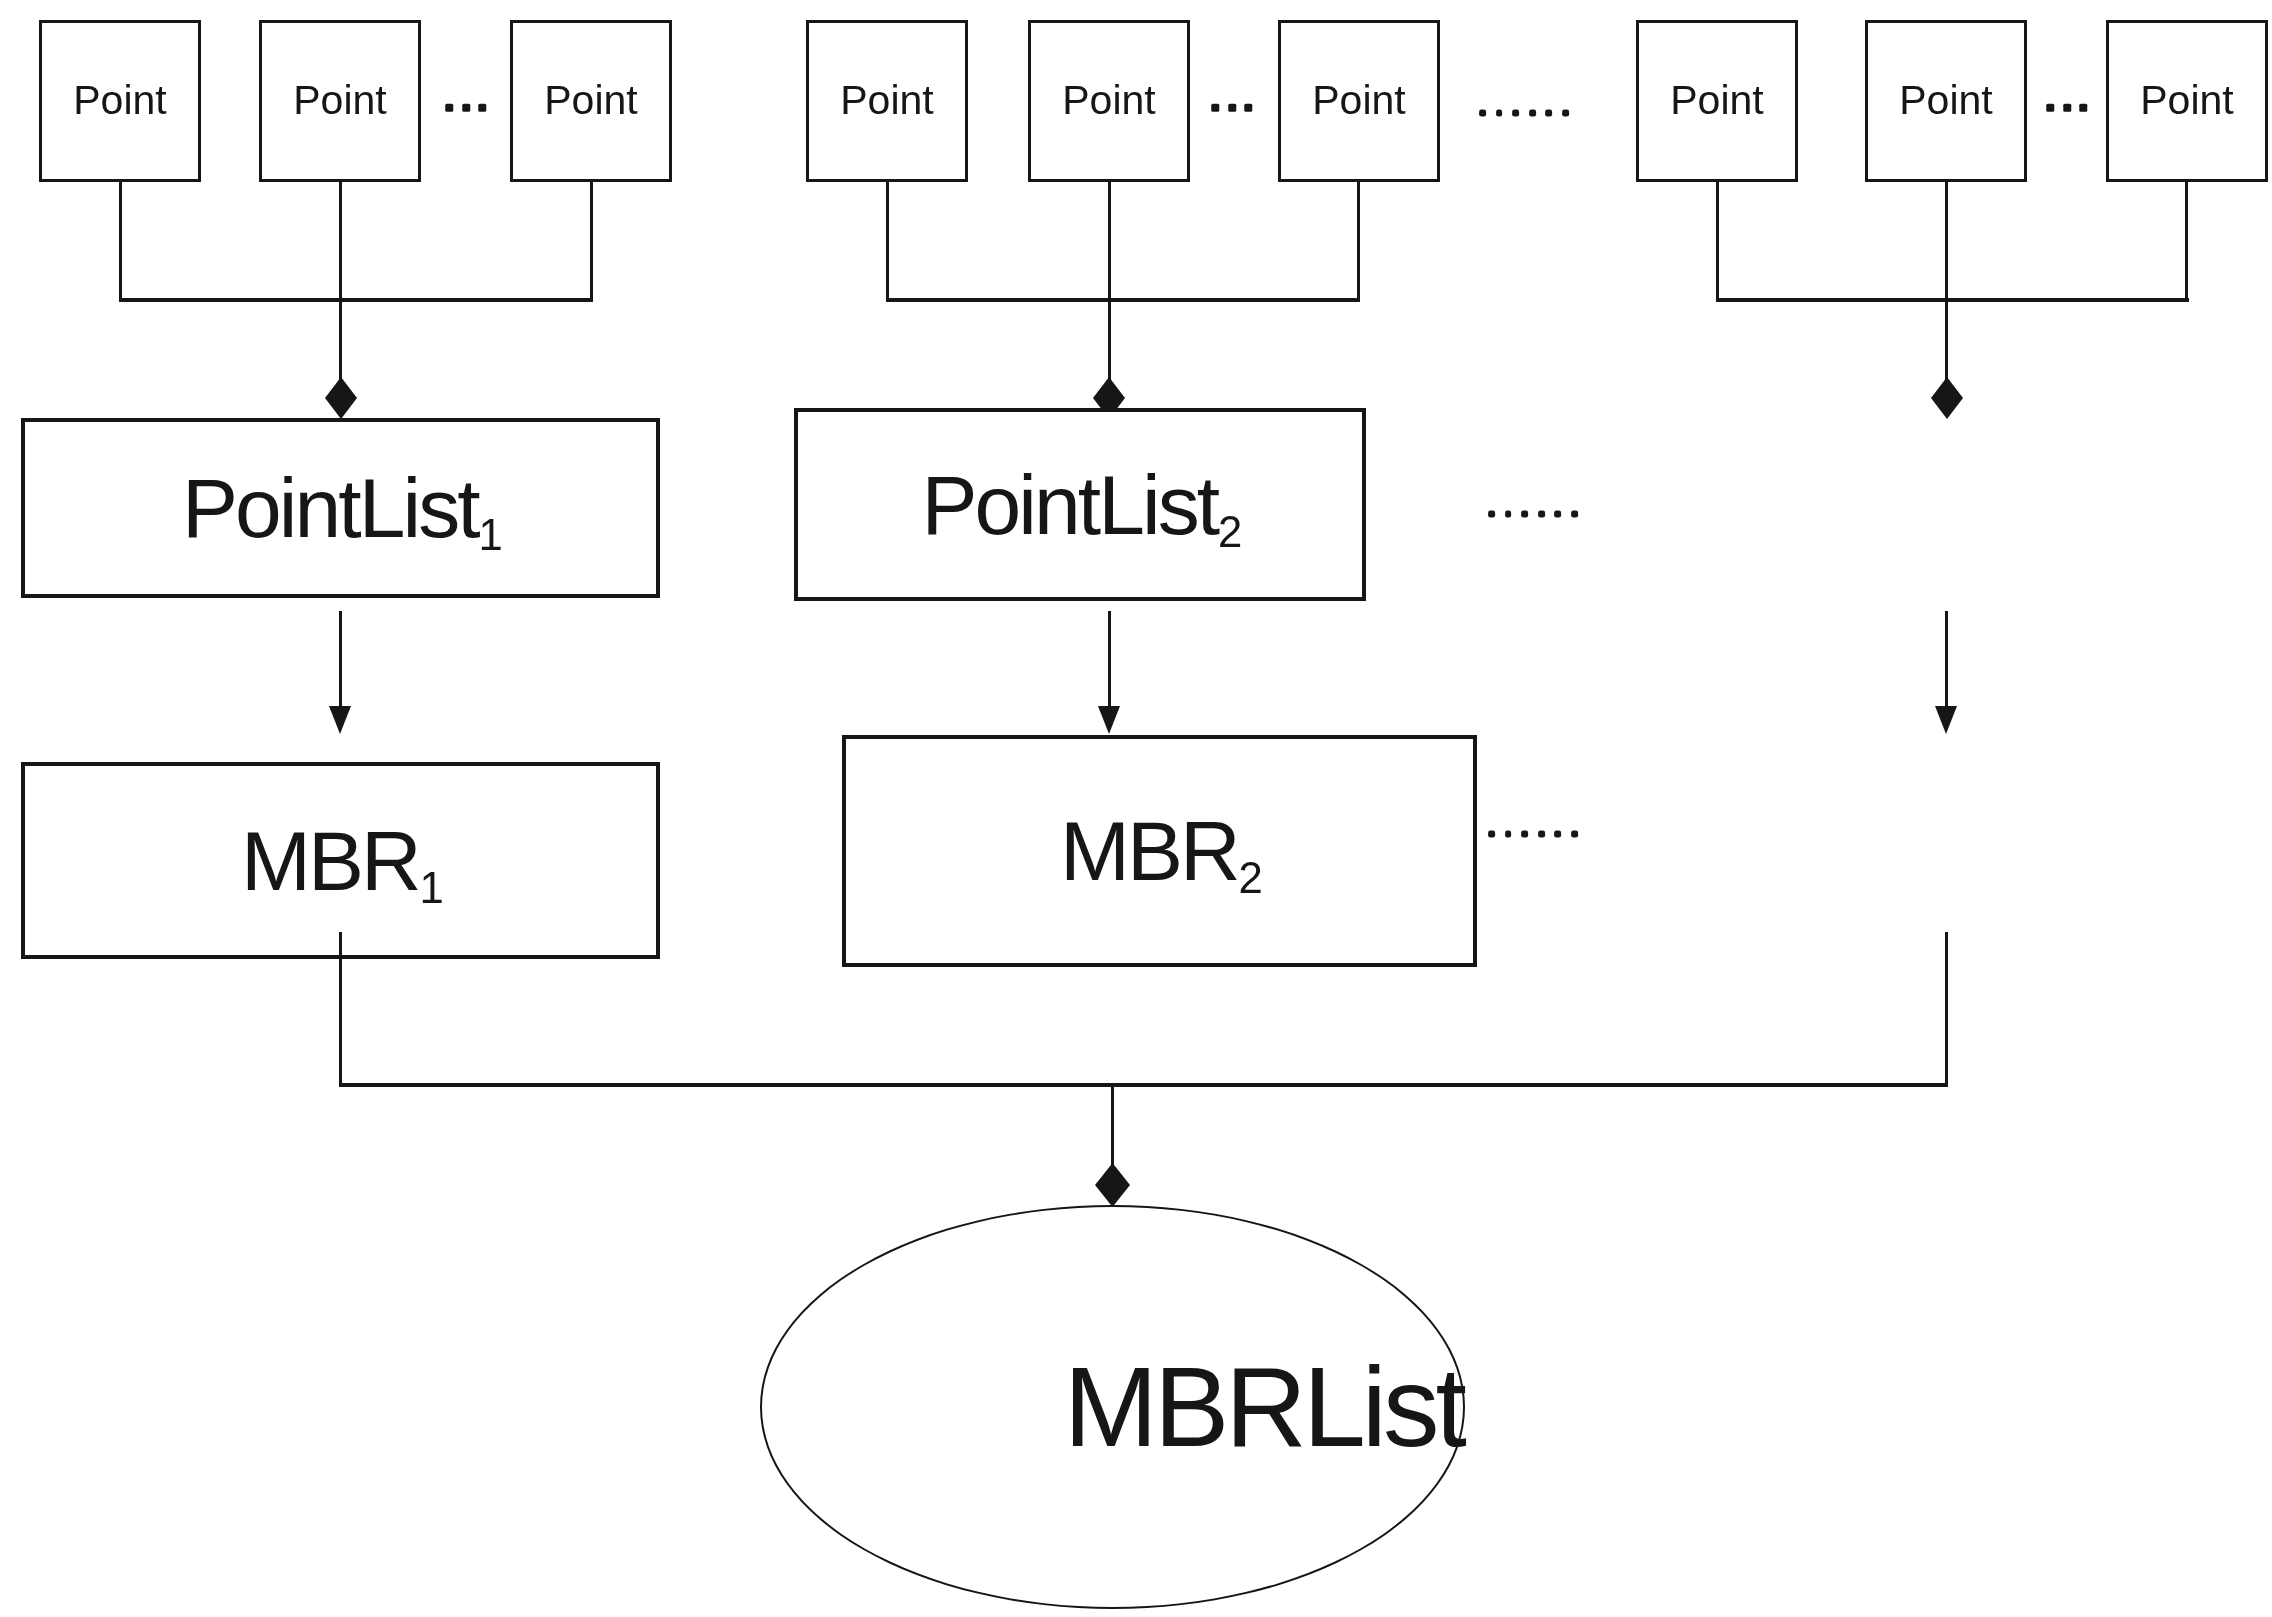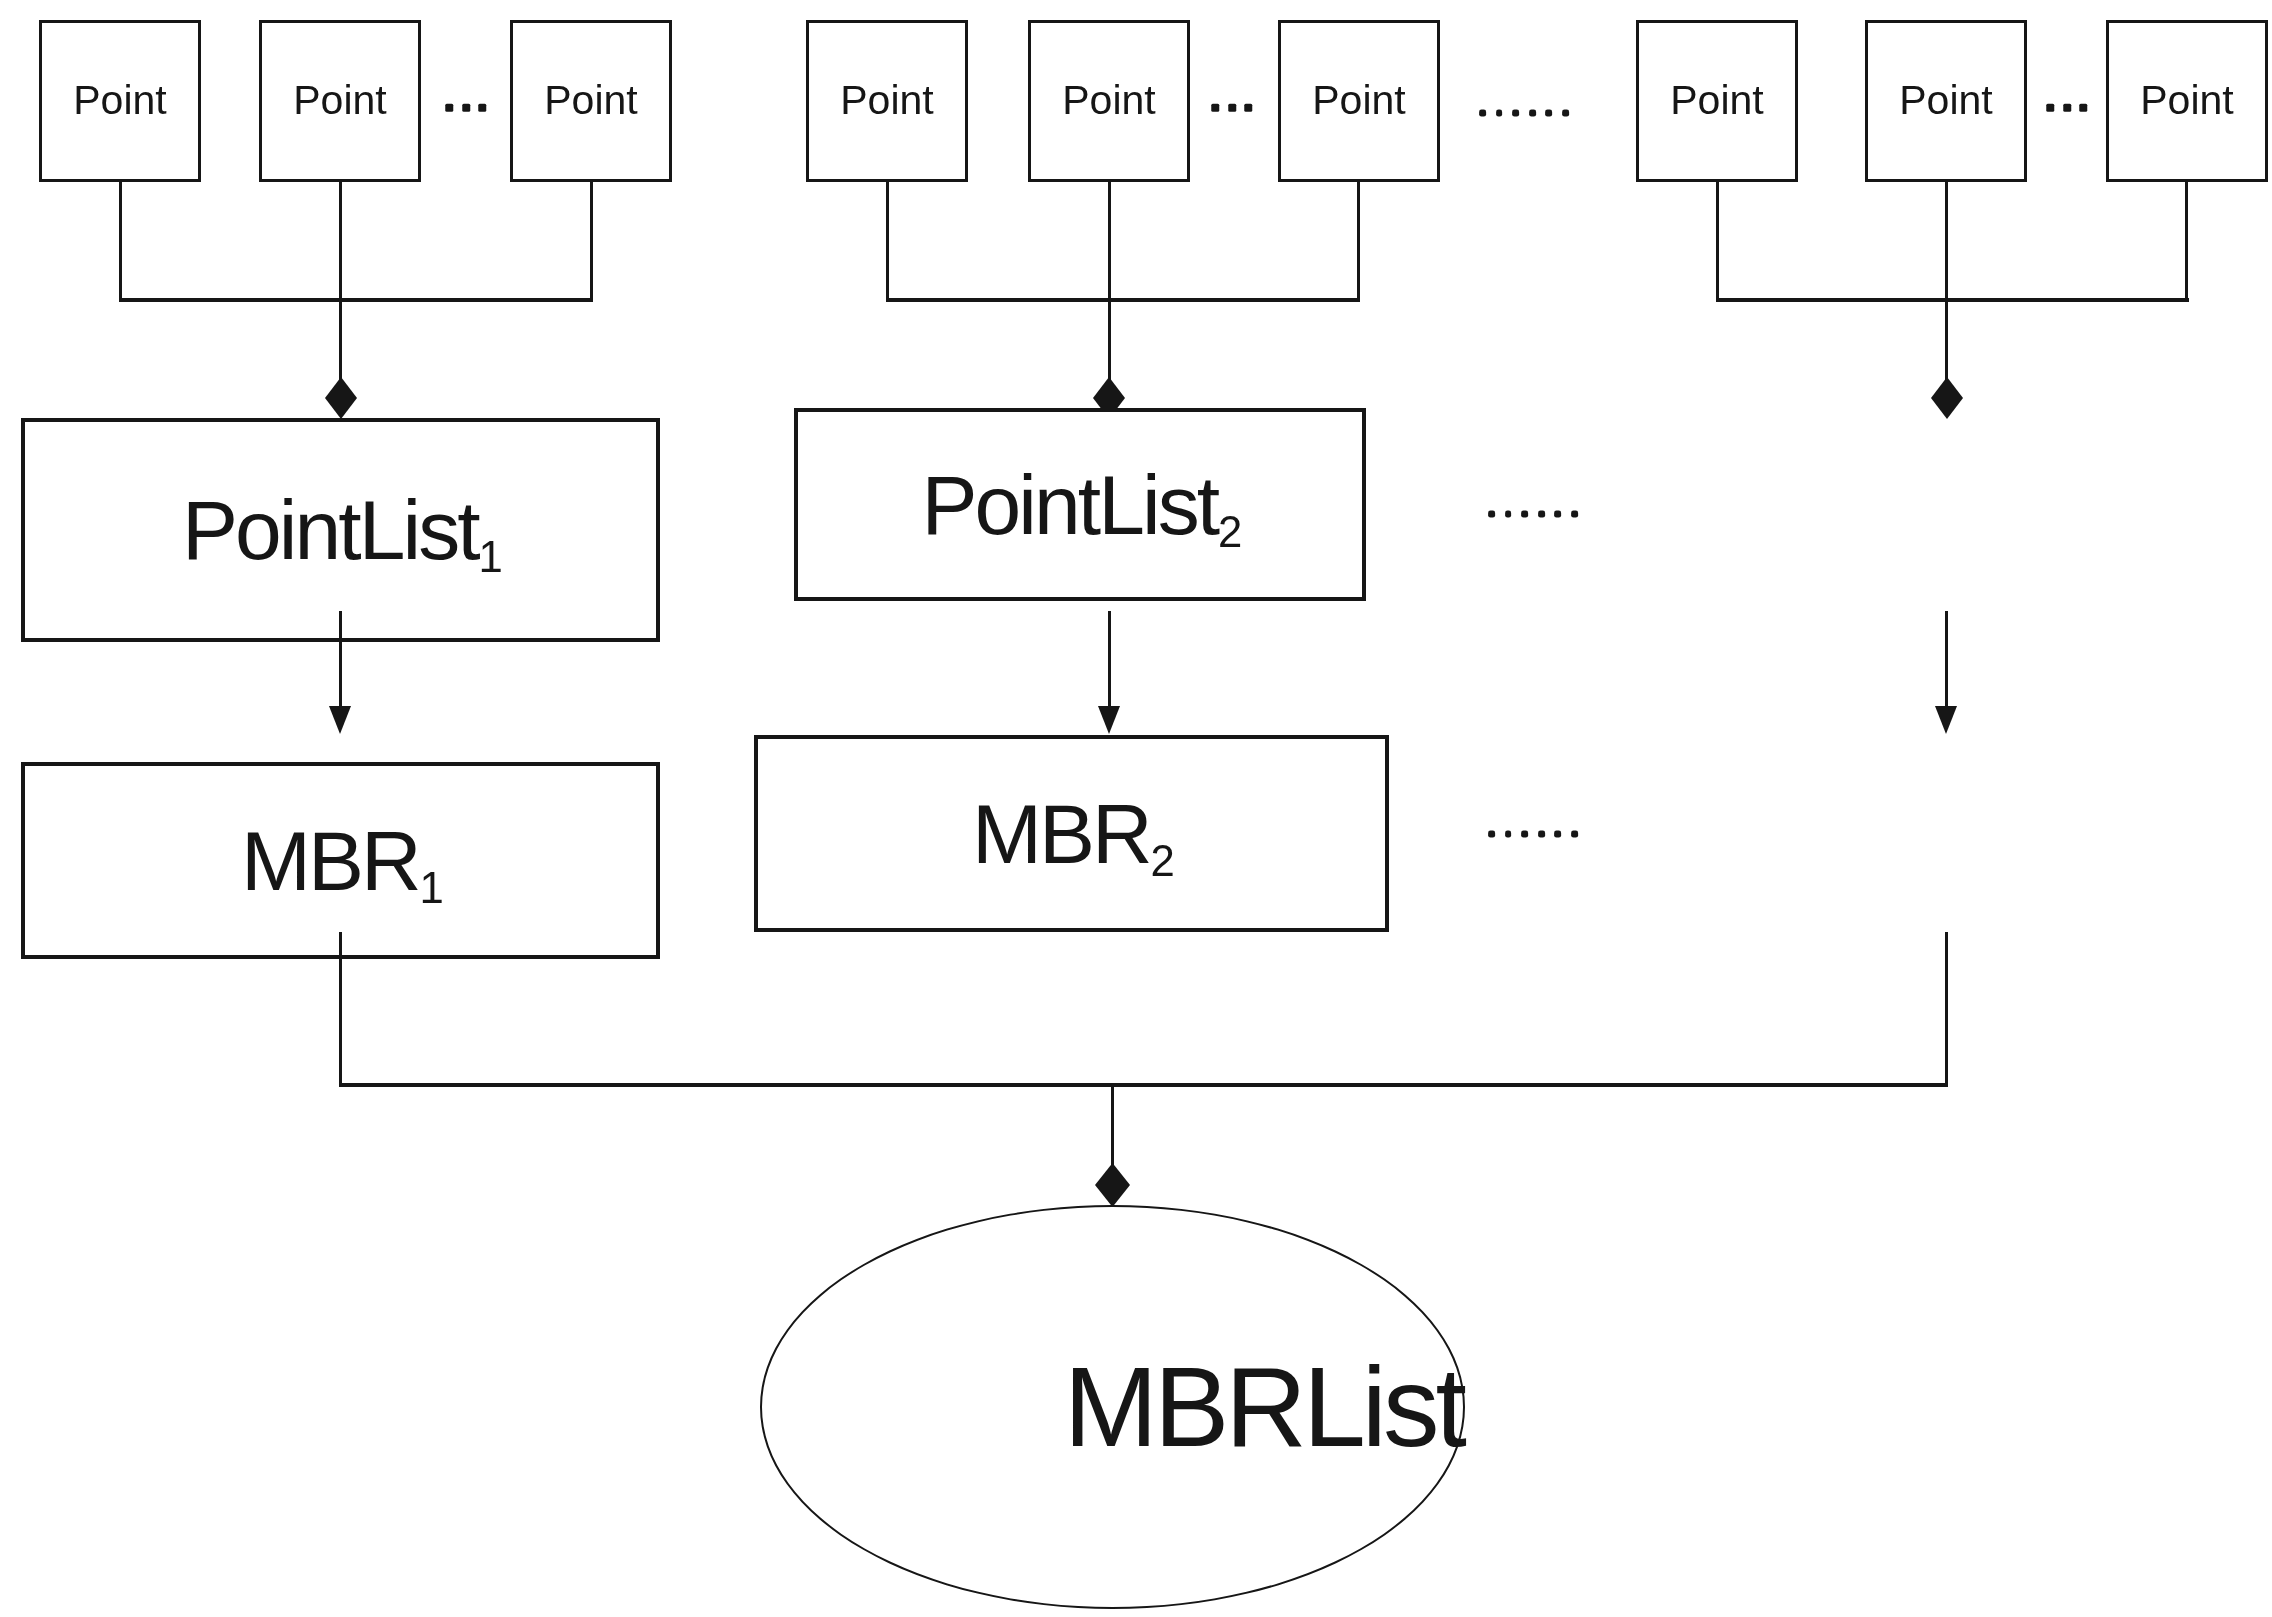--- a/index.html
+++ b/index.html
@@ -127,21 +127,21 @@
   <div class="vline" style="left:1357px;top:182px;height:119px"></div>
   <div class="hline" style="left:886px;top:298px;width:474px"></div>
   <div class="diamond" style="left:1093px;top:377px;width:32px;height:42px"></div>
 
   <div class="vline" style="left:1716px;top:182px;height:119px"></div>
   <div class="vline" style="left:1945px;top:182px;height:198px"></div>
   <div class="vline" style="left:2185px;top:182px;height:119px"></div>
   <div class="hline" style="left:1716px;top:298px;width:473px"></div>
   <div class="diamond" style="left:1931px;top:377px;width:32px;height:42px"></div>
 
-  <div class="box big" style="left:21px;top:418px;width:639px;height:224px">
+  <div class="box big" style="left:21px;top:418px;width:639px;height:180px">
     <span class="big-lbl"><span>PointList</span><sub>1</sub></span>
   </div>
   <div class="box big" style="left:794px;top:408px;width:572px;height:193px">
     <span class="big-lbl"><span>PointList</span><sub>2</sub></span>
   </div>
   <div class="dots small" style="left:1533px;top:514px">
       <i class="dot"></i>
       <i class="dot"></i>
       <i class="dot"></i>
       <i class="dot"></i>
@@ -152,21 +152,21 @@
   <div class="vline" style="left:339px;top:611px;height:99px"></div>
   <div class="arrowhead" style="left:329px;top:706px"></div>
   <div class="vline" style="left:1108px;top:611px;height:99px"></div>
   <div class="arrowhead" style="left:1098px;top:706px"></div>
   <div class="vline" style="left:1945px;top:611px;height:99px"></div>
   <div class="arrowhead" style="left:1935px;top:706px"></div>
 
   <div class="box big" style="left:21px;top:762px;width:639px;height:197px">
     <span class="big-lbl"><span>MBR</span><sub>1</sub></span>
   </div>
-  <div class="box big" style="left:754px;top:735px;width:635px;height:197px">
+  <div class="box big" style="left:842px;top:735px;width:635px;height:232px">
     <span class="big-lbl"><span>MBR</span><sub>2</sub></span>
   </div>
   <div class="dots small" style="left:1533px;top:834px">
       <i class="dot"></i>
       <i class="dot"></i>
       <i class="dot"></i>
       <i class="dot"></i>
       <i class="dot"></i>
       <i class="dot"></i>
     </div>

